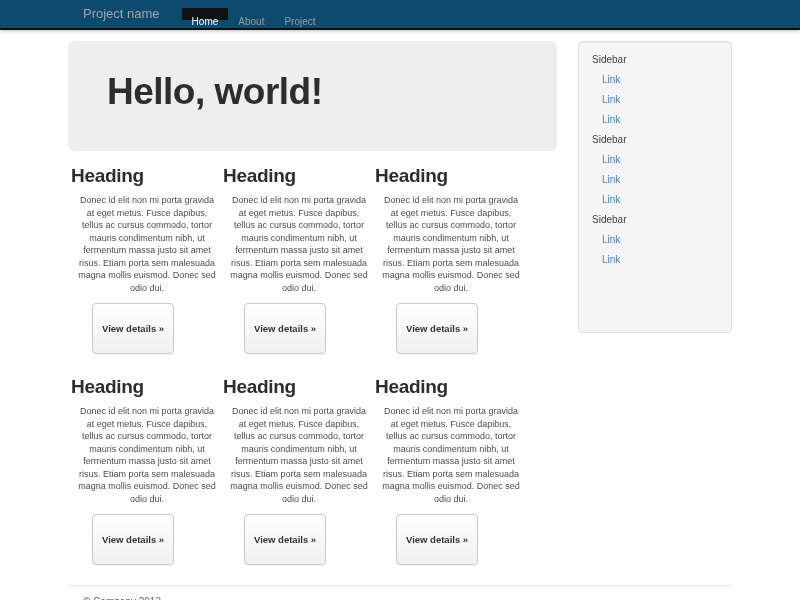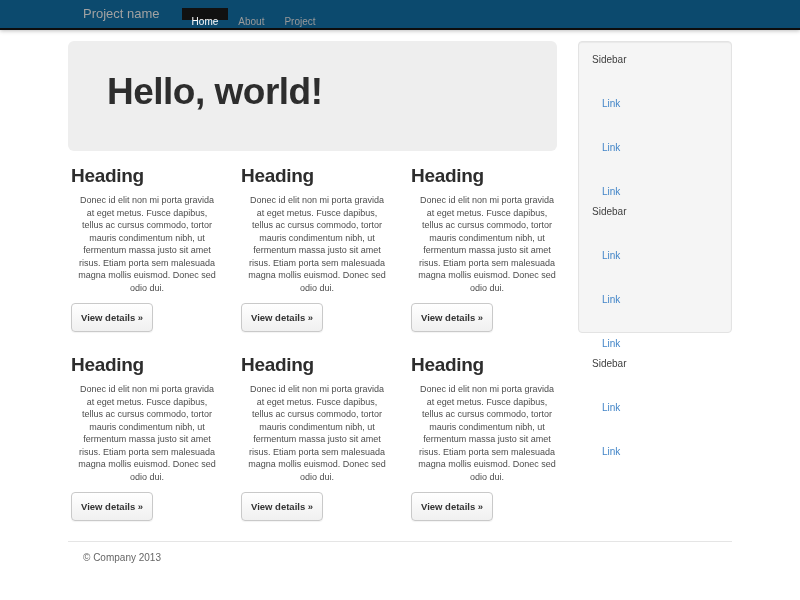--- a/index.html
+++ b/index.html
@@ -48,56 +48,57 @@
   .jumbotron h1 {
     margin: 0 0 10px; font-size: 37px; line-height: 42px;
     font-weight: bold; color: #2d2d2d; letter-spacing: -0.5px;
   }
   .jumbotron p {
     margin: 0; font-size: 11px; line-height: 17.5px;
     color: #555; width: 384px;
   }
 
   
-  .cards-row { display: flex; gap: 18px; margin: 0 0 12px; padding-left: 3px; }
+  .cards-row { display: flex; margin: 0 0 12px; padding-left: 3px; }
   .card { width: 152px; flex: none; }
   .card h2 {
     margin: 10px 0 7px; font-size: 19px; line-height: 22px;
     font-weight: bold; color: #2d2d2d; letter-spacing: -0.3px;
   }
   .card p {
     margin: 0 4px 9px; font-size: 9px; line-height: 12.5px; color: #4d4d4d; text-align: center;
   }
   .btn {
-    display: inline-block; padding: 8px 9px;
+    display: inline-block; padding: 19px 9px;
     font-size: 9.5px; font-weight: bold; line-height: 11px;
     color: #333; text-decoration: none;
     background: linear-gradient(#ffffff, #f0f0f0);
     border: 1px solid #c9c9c9; border-radius: 4px;
     box-shadow: 0 1px 1px rgba(0,0,0,0.05);
     cursor: pointer;
+    margin-left: 21px;
   }
 
   
   .sidebar {
     flex: none; width: 154px; height: 292px;
     background: #f5f5f5;
     border: 1px solid #e3e3e3; border-radius: 4px;
     box-shadow: inset 0 1px 1px rgba(0,0,0,0.05);
     padding: 8px 0;
   }
   .sidebar ul { list-style: none; margin: 0; padding: 0; }
   .sidebar .nav-header {
     font-size: 10px; line-height: 12px; color: #404040;
     padding: 4px 13px;
   }
   .sidebar .nav-link a {
     display: block; font-size: 10px; line-height: 12px;
     color: #4285c8; padding: 4px 23px;
-    text-decoration: none; cursor: pointer; margin-top: 24px;
+    text-decoration: none; cursor: pointer;
   }
 
   
   hr.footer-divider {
     border: none; border-top: 1px solid #e5e5e5;
     margin: 8px 0 0;
   }
   footer p {
     margin: 10px 0 0 15px; font-size: 10px; color: #666;
   }

